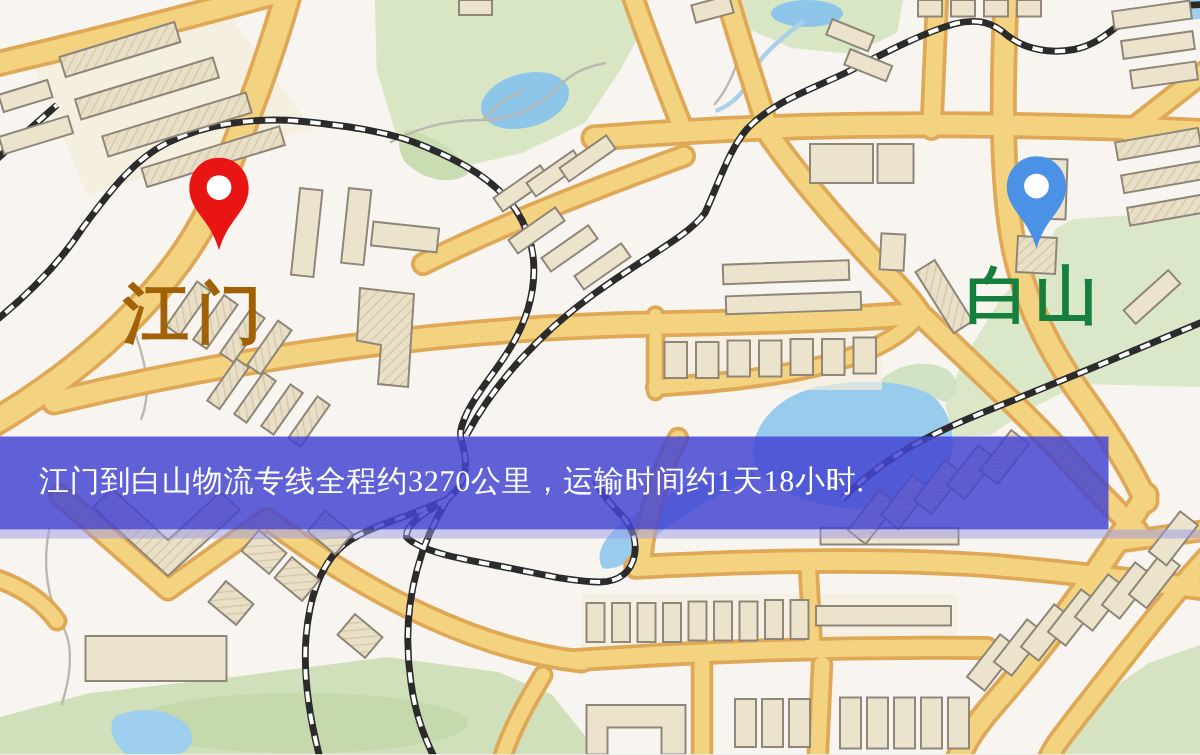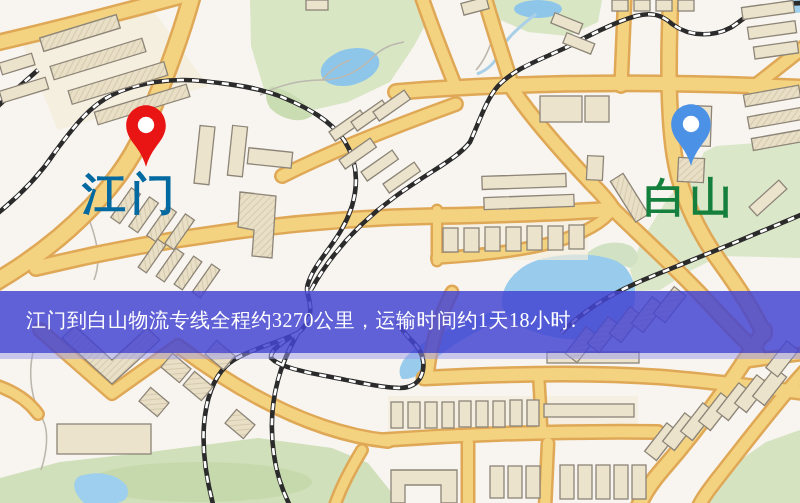--- a/index.html
+++ b/index.html
@@ -10,23 +10,23 @@
   .rf{fill:none;stroke:#f6d37c;stroke-linecap:round;stroke-linejoin:round;}
   .rwb{fill:none;stroke:#2b2b2b;stroke-width:4.6;}
   .rww{fill:none;stroke:#ffffff;stroke-width:2.6;stroke-dasharray:7 8;}
   .bp{fill:#ece3cb;stroke:#8d8577;stroke-width:1.3;}
   .bh{fill:url(#hatch);stroke:#8d8577;stroke-width:1.3;}
   .tp{fill:none;stroke:#bdb8ae;stroke-width:1.6;}
   .pin{position:absolute;width:44px;height:64px;}
   .pin svg{width:100%;height:100%;display:block;}
   .place-label{position:absolute;font-family:"Liberation Serif","DejaVu Serif",serif;
                font-weight:bold;line-height:1;white-space:nowrap;}
-  #origin-label{left:82px;top:173px;font-size:44px;letter-spacing:5px;color:#0369a1;}
+  #origin-label{left:82px;top:188px;font-size:44px;letter-spacing:5px;color:#a16207;}
   #dest-label{left:644px;top:177px;font-size:42px;letter-spacing:4px;color:#15803d;}
-  #banner{position:absolute;left:0;top:291px;width:800px;height:62px;
+  #banner{position:absolute;left:0;top:291px;width:739px;height:62px;
           background:rgba(68,68,210,0.84);display:flex;align-items:center;}
   #banner-strip{position:absolute;left:0;top:353px;width:800px;height:6px;
                 background:rgba(152,152,232,0.5);}
   #banner-text{padding-left:26px;padding-bottom:4px;color:#ffffff;font-size:20px;
                letter-spacing:.5px;font-family:"Liberation Serif","DejaVu Serif",serif;white-space:nowrap;}
 </style>
 </head>
 <body>
 
 <div id="stage">

